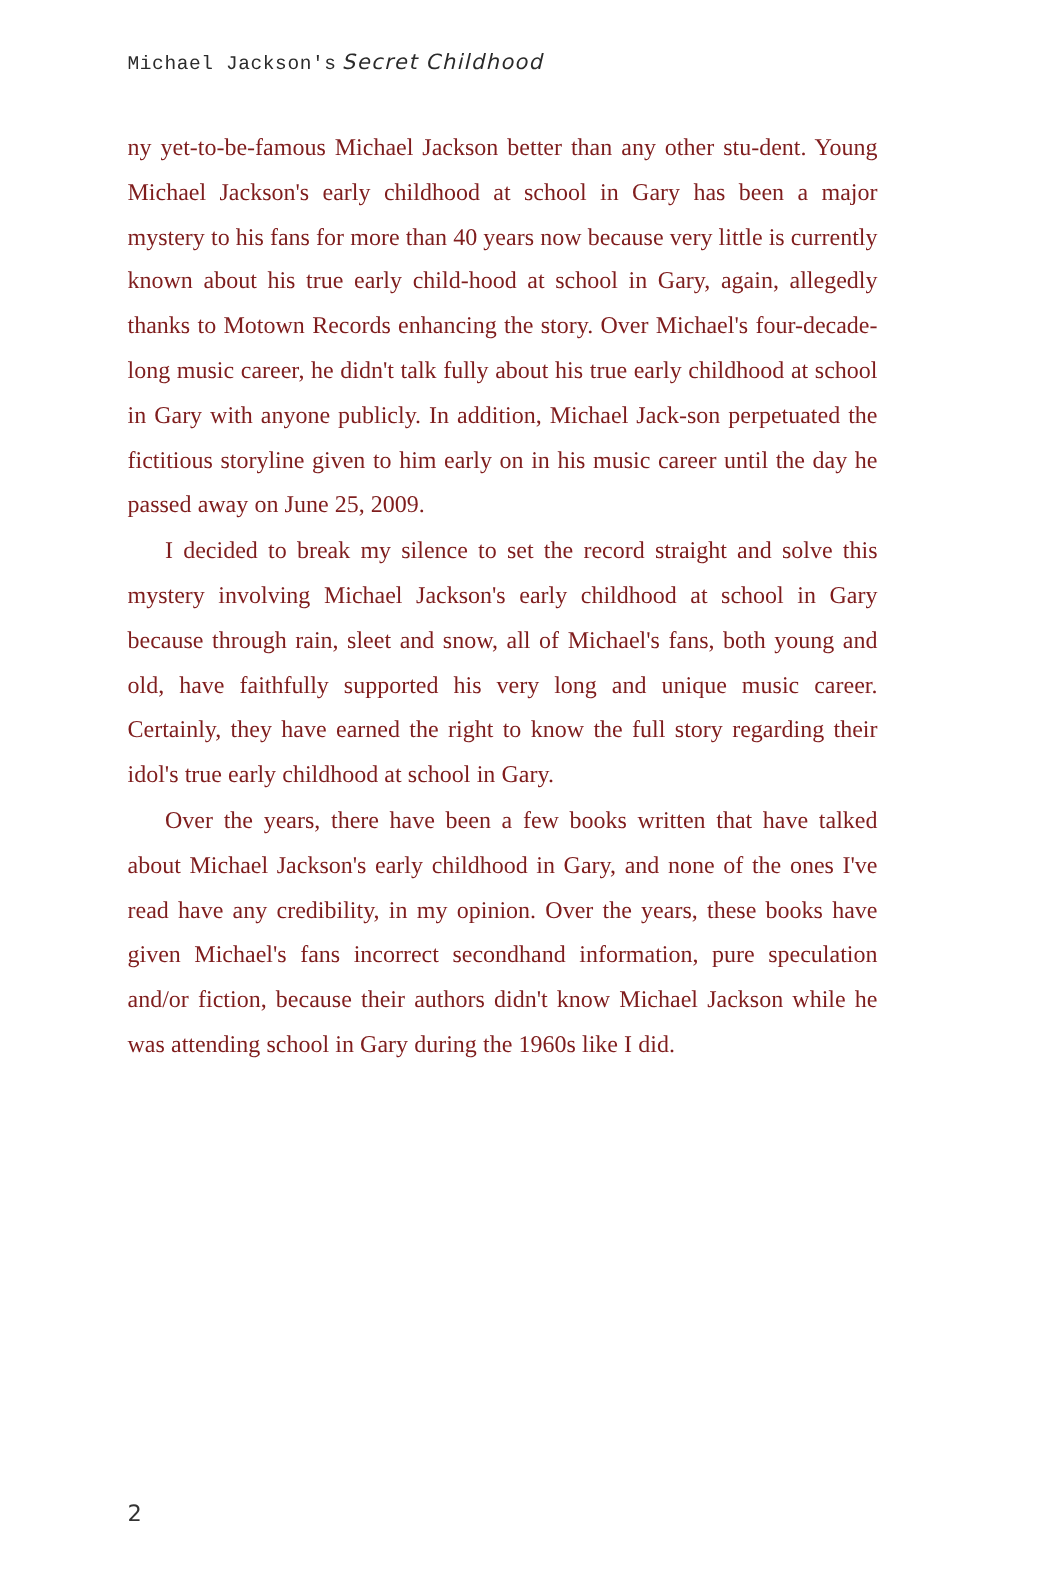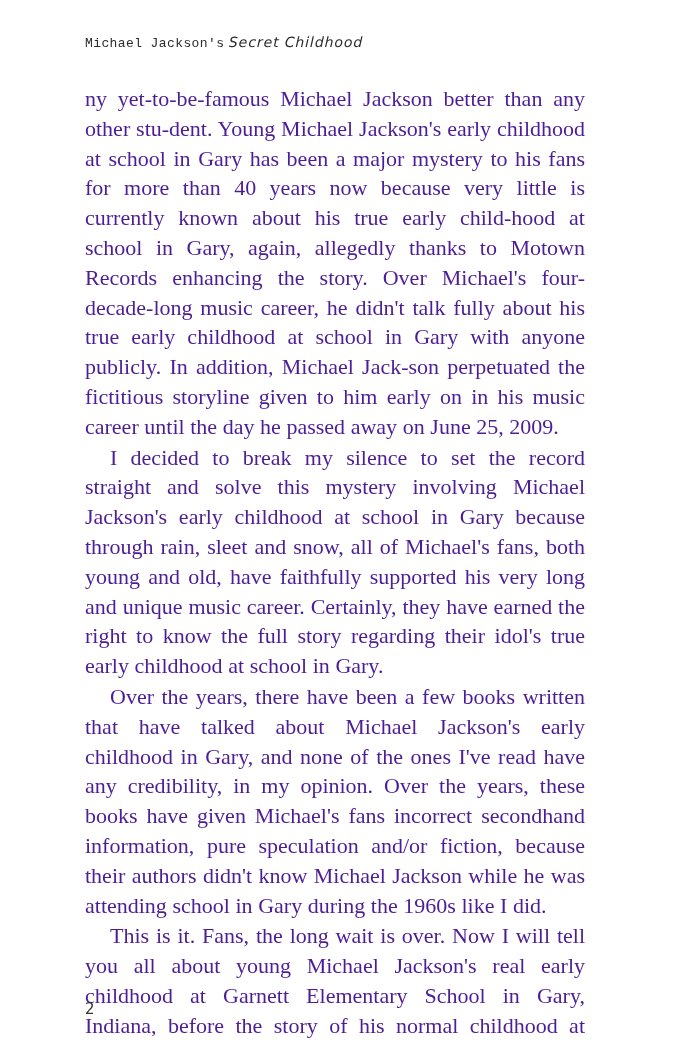--- a/index.html
+++ b/index.html
@@ -61,23 +61,23 @@
     position: absolute;
     left: 85px;
     top: 84px;
     width: 500px;
   }
 
   .para {
     margin: 0;
     text-align: justify;
     text-justify: inter-word;
-    font-size: 22px;
+    font-size: 16px;
     line-height: 29.8px;
-    color: #4c1d95;
+    color: #7f1d1d;
     hyphens: manual;
     word-spacing: 0.1px;
   }
   .para.indent {
     text-indent: 25px;
   }
   .para + .para {
     margin-top: 1px;
   }
 
@@ -98,18 +98,17 @@
 <div class="page">
 
   <div class="running-head">
     <span class="rh-upright">Michael Jackson's</span><span class="rh-italic">Secret Childhood</span>
   </div>
 
   <div class="text-column">
     <p class="para">ny yet-to-be-famous Michael Jackson better than any other stu-dent. Young Michael Jackson's early childhood at school in Gary has been a major mystery to his fans for more than 40 years now because very little is currently known about his true early child-hood at school in Gary, again, allegedly thanks to Motown Records enhancing the story. Over Michael's four-decade-long music career, he didn't talk fully about his true early childhood at school in Gary with anyone publicly. In addition, Michael Jack-son perpetuated the fictitious storyline given to him early on in his music career until the day he passed away on June 25, 2009.</p>
     <p class="para indent">I decided to break my silence to set the record straight and solve this mystery involving Michael Jackson's early childhood at school in Gary because through rain, sleet and snow, all of Michael's fans, both young and old, have faithfully supported his very long and unique music career. Certainly, they have earned the right to know the full story regarding their idol's true early childhood at school in Gary.</p>
     <p class="para indent">Over the years, there have been a few books written that have talked about Michael Jackson's early childhood in Gary, and none of the ones I've read have any credibility, in my opinion. Over the years, these books have given Michael's fans incorrect secondhand information, pure speculation and/or fiction, because their authors didn't know Michael Jackson while he was attending school in Gary during the 1960s like I did.</p>
-    <p class="para indent">This is it. Fans, the long wait is over. Now I will tell you all about young Michael Jackson's real early childhood at Garnett Elementary School in Gary, Indiana, before the story of his normal childhood at school was changed into a secret childhood.</p>
   </div>
 
   <div class="folio">2</div>
 
 </div>
 
 </body></html>

